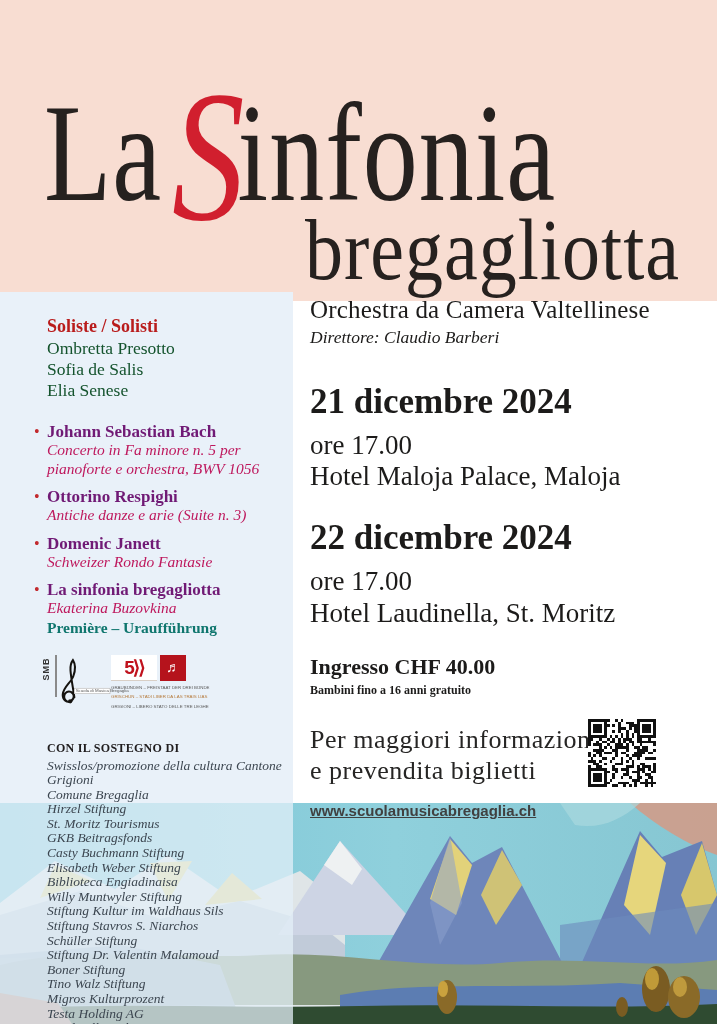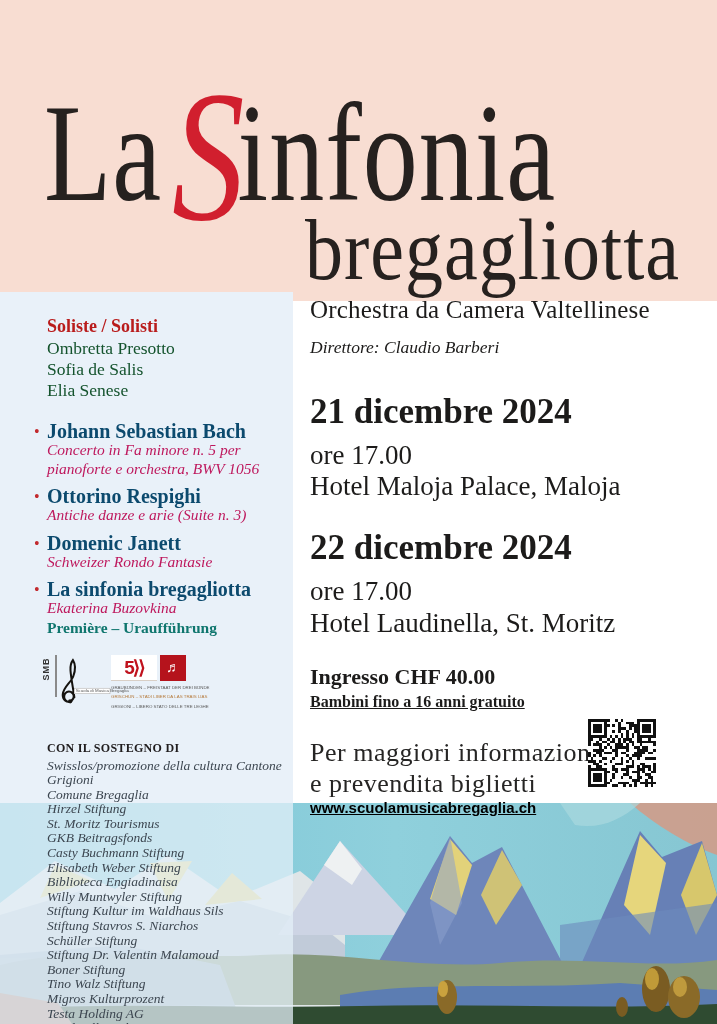--- a/index.html
+++ b/index.html
@@ -25,21 +25,21 @@
   .left-panel   { position:absolute; left:0; top:292px; width:293px; height:511px; background:#e9f1f9; z-index:2; }
   .left-overlay { position:absolute; left:0; top:803px; width:293px; height:221px; background:rgba(228,240,248,0.74); z-index:2; }
   .left-content { position:absolute; left:0; top:292px; width:293px; z-index:3; padding:14px 10px 0 47px; }
 
   .soloists-header { font-size:18px; font-weight:bold; color:#b91c1c; margin-top:10px; }
   .soloist { font-size:17.5px; color:#14532d; line-height:20px; margin-top:1px; }
 
   .program { margin-top:22px; }
   .prog-item { position:relative; padding-left:0; margin-bottom:9px; }
   .bullet { position:absolute; left:-13px; top:1px; color:#c22a2e; font-size:16px; }
-  .composer { font-size:20px; font-weight:bold; color:#0c4a6e; line-height:19px; }
+  .composer { font-size:17px; font-weight:bold; color:#701a75; line-height:19px; }
   .work { font-size:15.5px; font-style:italic; color:#be185d; line-height:18.5px; }
   .premiere { font-size:15.5px; font-weight:bold; color:#0f766e; line-height:19px; }
 
   
   .logos { margin-top:18px; display:flex; align-items:flex-start; height:64px; }
   .smb-logo { position:relative; width:86px; height:42px; border:1px solid #8a8a8a; background:#fdfdfd; margin-left:8px;
               background-image:repeating-linear-gradient(to bottom, transparent 0 7px, #9a9a9a 7px 8px); }
   .smb-band { position:absolute; left:1px; right:1px; top:12px; height:13px; background:#cfe3ea; opacity:.8; }
   .smb-vertical { position:absolute; left:-22px; top:8px; font-family:"Liberation Sans", sans-serif;
                   font-size:9px; font-weight:bold; color:#333; transform:rotate(-90deg); letter-spacing:1px; }
@@ -59,33 +59,33 @@
                    transform:scale(0.55); transform-origin:left top; white-space:nowrap; color:#5a5a5a; }
   .anniv-caption.mid { color:#b5793a; }
 
   .support-header { margin-top:22px; font-size:12px; font-weight:bold; color:#201d1e; letter-spacing:0.3px; }
   .sponsors { margin-top:3px; }
   .sponsor { font-size:13.5px; font-style:italic; color:#3c4650; line-height:14.6px; }
 
   
   .right-content { position:absolute; left:310px; top:292px; width:372px; z-index:3; color:#1c1b1a; }
   .orchestra { font-size:25px; margin-top:4px; letter-spacing:0.2px; }
-  .director  { font-size:17.5px; font-style:italic; margin-top:13px; }
+  .director  { font-size:17.5px; font-style:italic; margin-top:3px; }
   .event { margin-top:36px; }
   .event + .event { margin-top:28px; }
   .event-date  { font-size:35px; font-weight:bold; line-height:1.05; }
   .event-time  { font-size:27px; line-height:1.1; margin-top:10px; }
   .event-venue { font-size:27px; line-height:1.1; margin-top:2px; }
   .price-block { margin-top:26px; }
   .price { font-size:22px; font-weight:bold; }
-  .price-note { font-size:16px; font-weight:bold; margin-top:3px;text-decoration:underline; }
+  .price-note { font-size:12px; font-weight:bold; margin-top:3px; }
   .info-block { margin-top:26px; }
   .info-line { font-size:26px; line-height:31px; letter-spacing:0.5px; color:#262524; }
-  .website { display:inline-block; font-family:"Liberation Sans", sans-serif;
-             font-size:15px; font-weight:bold; color:#000000; text-decoration:underline; cursor:pointer; }
+  .website { display:inline-block; margin-top:16px; font-family:"Liberation Sans", sans-serif;
+             font-size:15px; font-weight:bold; color:#404040; text-decoration:underline; cursor:pointer; }
   .qr { position:absolute; left:588px; top:719px; width:68px; height:68px; background:#fff; z-index:3; }
 </style>
 </head>
 <body>
 
 <div class="poster">
 
   <header class="banner">
     <div class="title-line1"><span>La</span><span class="title-accent">S</span><span>infonia</span></div>
     <div class="title-line2">bregagliotta</div>

